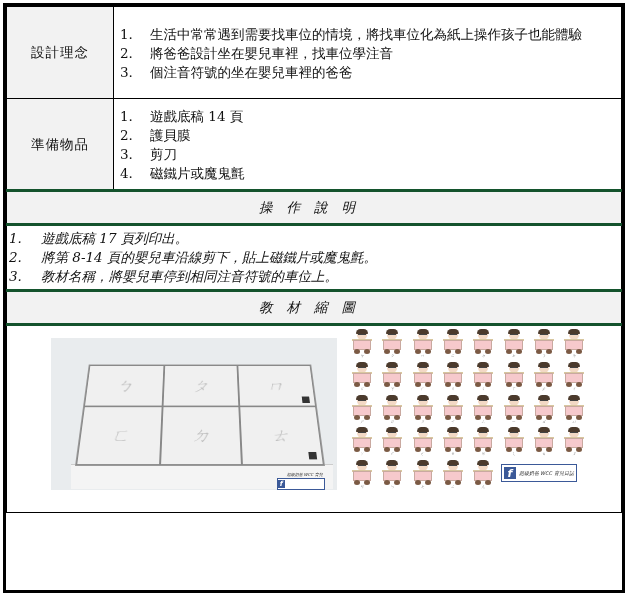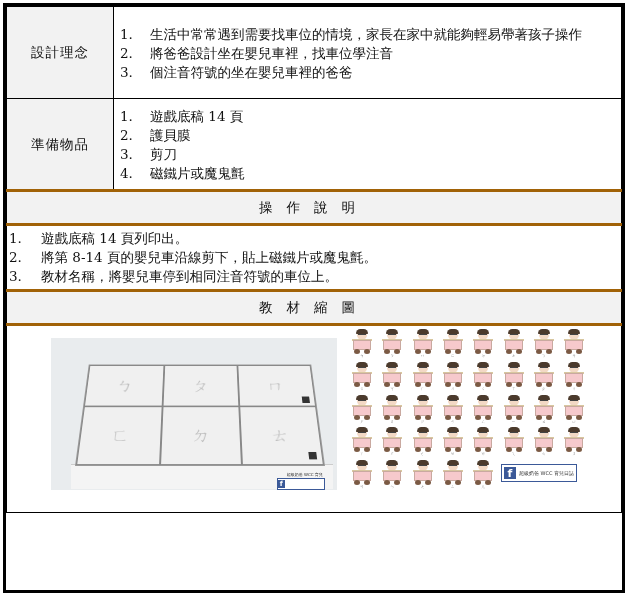--- a/index.html
+++ b/index.html
@@ -9,21 +9,21 @@
           border:3px solid #000; box-sizing:border-box; }
   table.doc { border-collapse:collapse; width:100%; table-layout:fixed; }
   table.doc td { border:1px solid #000; padding:0; vertical-align:middle; font-size:13.5px; line-height:19px; }
   .lbl { background:#f2f2f2; text-align:center; letter-spacing:1px; }
   .val { padding-left:8px !important; }
   .list { padding:2px 0 0 6px !important; }
   .li { display:flex; }
   .li .num { width:30px; flex:none; }
   .li .txt { flex:1; }
   .sec { background:#f2f2f2; text-align:center; letter-spacing:14px; height:31px; }
-  tr.thick-top td { border-top:3px solid #a16207; }
+  tr.thick-top td { border-top:3px solid #14532d;font-style:italic; }
   .instr { padding:2px 0 2px 2px !important; }
   .instr .li .num { width:32px; }
   .thumbs { height:186px; position:relative; }
   .photo { position:absolute; left:44px; top:12px; width:286px; height:152px;
            background:#e9ecee; overflow:hidden; }
   .sheet { position:absolute; left:24px; top:8px; width:248px; height:118px; background:#fafafa;
            border:1px solid #999; transform:perspective(300px) rotateX(18deg); transform-origin:50% 100%; }
   .sheet .cell { position:absolute; border:1px solid #888; box-sizing:border-box; display:flex;
                  align-items:center; justify-content:center; font-size:18px; color:#bbb; background:#f0f0f0; }
   .qr { position:absolute; width:8px; height:8px; background:#333; }
@@ -54,21 +54,21 @@
         <col>
     </colgroup>
 
     <tbody>
 
     <tr style="height:92px">
       <td class="lbl">設計理念</td>
       <td colspan="3" class="list">
         <div class="li">
               <span class="num">1.</span>
-              <span class="txt">生活中常常遇到需要找車位的情境，家長在家中就能夠輕易帶著孩子操作</span>
+              <span class="txt">生活中常常遇到需要找車位的情境，將找車位化為紙上操作孩子也能體驗</span>
             </div>
         <div class="li">
               <span class="num">2.</span>
               <span class="txt">將爸爸設計坐在嬰兒車裡，找車位學注音</span>
             </div>
         <div class="li">
               <span class="num">3.</span>
               <span class="txt">個注音符號的坐在嬰兒車裡的爸爸</span>
             </div>
       </td>
@@ -98,21 +98,21 @@
     </tr>
 
     <tr class="thick-top">
       <td colspan="4" class="sec">操作說明</td>
     </tr>
 
     <tr class="thick-top" style="height:66px">
       <td colspan="4" class="instr">
         <div class="li">
               <span class="num">1.</span>
-              <span class="txt">遊戲底稿 14 頁列印出。</span>
+              <span class="txt">遊戲底稿 17 頁列印出。</span>
             </div>
         <div class="li">
               <span class="num">2.</span>
               <span class="txt">將第 8-14 頁的嬰兒車沿線剪下，貼上磁鐵片或魔鬼氈。</span>
             </div>
         <div class="li">
               <span class="num">3.</span>
               <span class="txt">教材名稱，將嬰兒車停到相同注音符號的車位上。</span>
             </div>
       </td>

